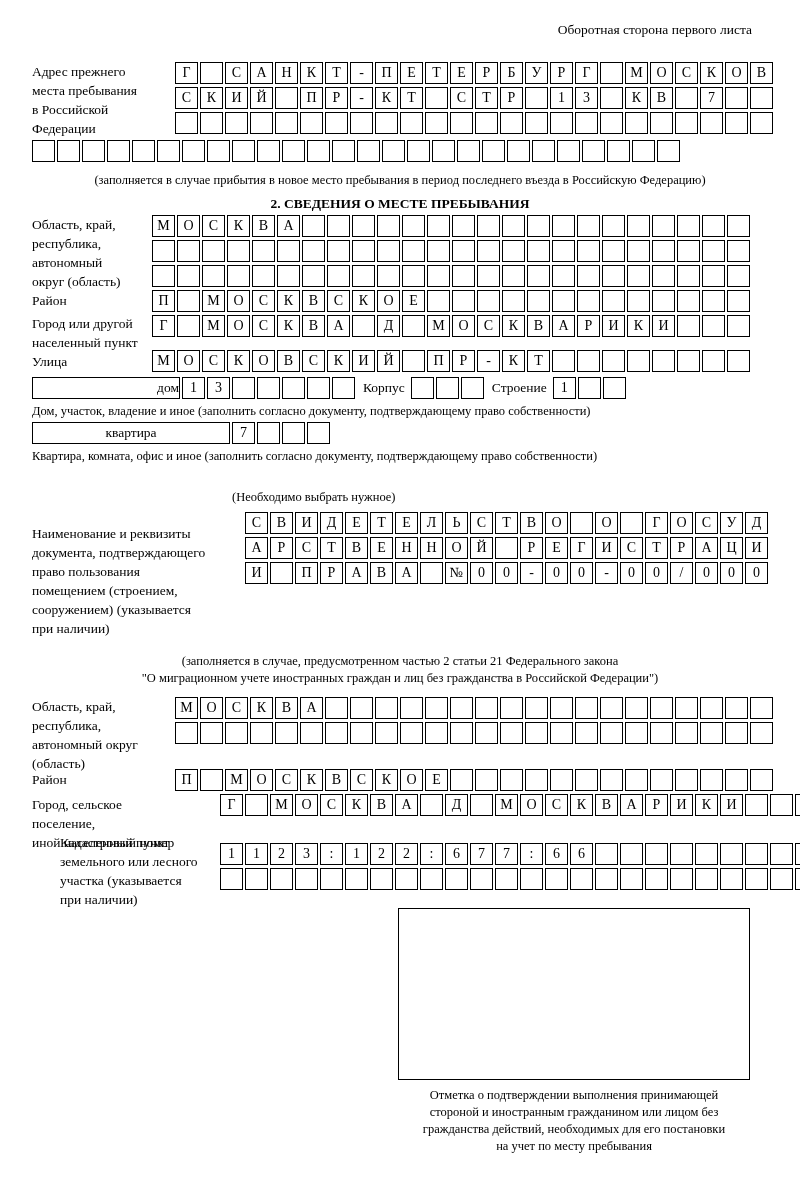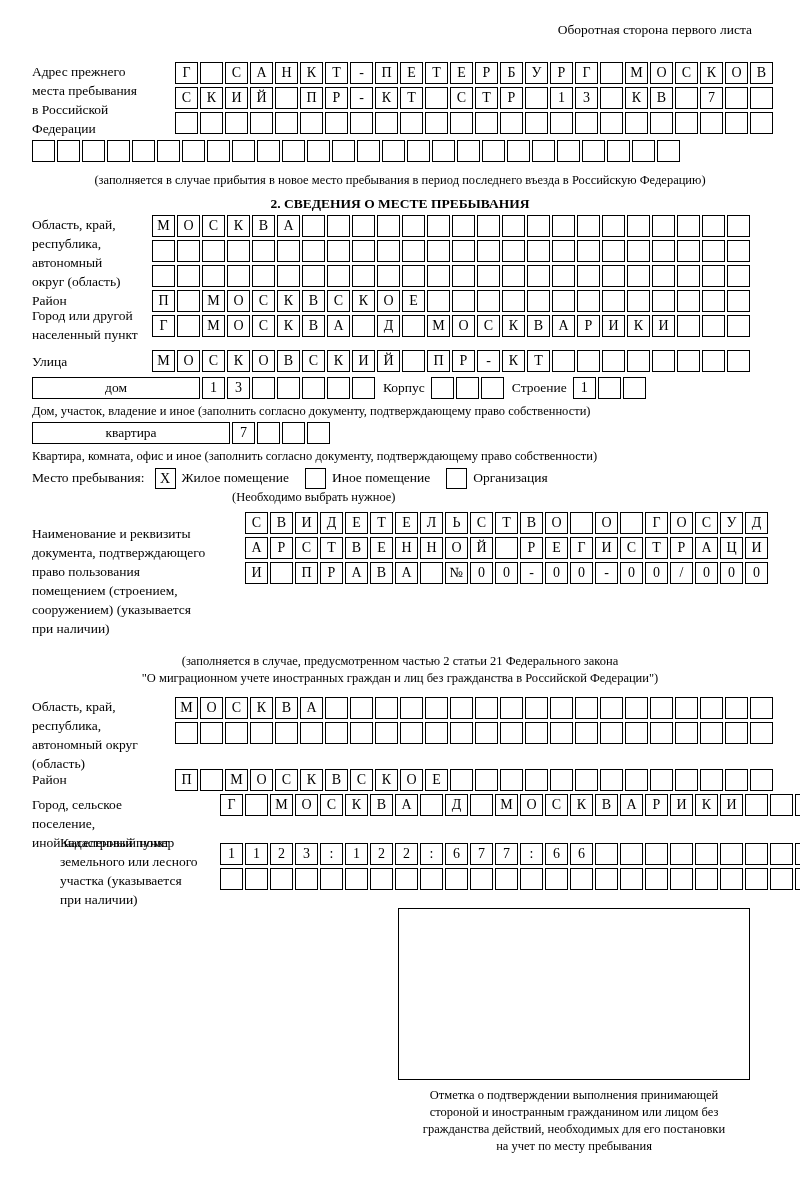--- a/index.html
+++ b/index.html
@@ -340,21 +340,21 @@
       <div class="cell"></div>
       <div class="cell"></div>
       <div class="cell"></div>
       <div class="cell"></div>
       <div class="cell"></div>
       <div class="cell"></div>
       <div class="cell"></div>
       <div class="cell"></div>
     </div>
 
-  <div class="lbl" style="left:32px; top:306px; width:125px;">Город или другой
+  <div class="lbl" style="left:32px; top:314px; width:125px;">Город или другой
 населенный пункт</div>
   <div class="boxrow" id="s2-city" style="left:152px; top:315px;">
       <div class="cell">Г</div>
       <div class="cell"></div>
       <div class="cell">М</div>
       <div class="cell">О</div>
       <div class="cell">С</div>
       <div class="cell">К</div>
       <div class="cell">В</div>
       <div class="cell">А</div>
@@ -398,21 +398,21 @@
       <div class="cell"></div>
       <div class="cell"></div>
       <div class="cell"></div>
       <div class="cell"></div>
       <div class="cell"></div>
       <div class="cell"></div>
       <div class="cell"></div>
     </div>
 
   <div class="row-inline" style="left:32px; top:377px;">
-    <div class="cellw" style="width:168px;">дом</div>
+    <div class="cellw" style="width:148px;text-align:right;">дом</div>
     <div class="boxrow" id="s2-house" style="position:relative; left:0; top:0;">
         <div class="cell">1</div>
         <div class="cell">3</div>
         <div class="cell"></div>
         <div class="cell"></div>
         <div class="cell"></div>
         <div class="cell"></div>
         <div class="cell"></div>
       </div>
     <span class="inline-lbl">Корпус</span>
@@ -436,29 +436,20 @@
     <div class="boxrow" id="s2-flat" style="position:relative; left:0; top:0;">
         <div class="cell">7</div>
         <div class="cell"></div>
         <div class="cell"></div>
         <div class="cell"></div>
       </div>
   </div>
 
   <div class="lbl-small" style="left:32px; top:448px;">Квартира, комната, офис и иное (заполнить согласно документу, подтверждающему право собственности)</div>
 
-  <div class="row-inline" style="left:32px; top:467px;">
-    <span style="font-size:13.5px;">Место пребывания:</span>
-    <span class="chk" style="margin-left:10px;">X</span>
-    <span class="inline-lbl">Жилое помещение</span>
-    <span class="chk" style="margin-left:10px;"></span>
-    <span class="inline-lbl">Иное помещение</span>
-    <span class="chk" style="margin-left:10px;"></span>
-    <span class="inline-lbl">Организация</span>
-  </div>
 
   <div class="lbl-small" style="left:232px; top:489px;">(Необходимо выбрать нужное)</div>
 
   <div class="lbl" style="left:32px; top:524px; width:215px;">Наименование и реквизиты
 документа, подтверждающего
 право пользования
 помещением (строением,
 сооружением) (указывается
 при наличии)</div>
   <div class="boxrow" id="s2-doc-0" style="left:245px; top:512px;">

